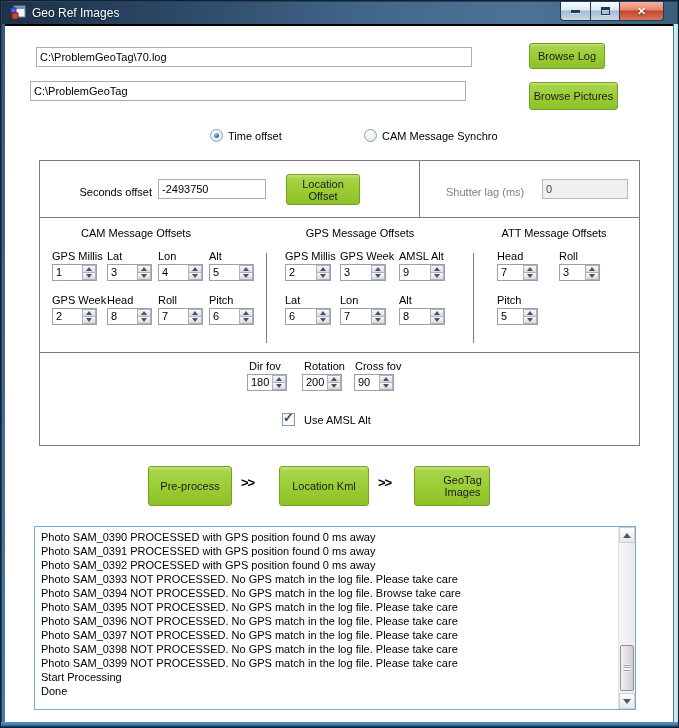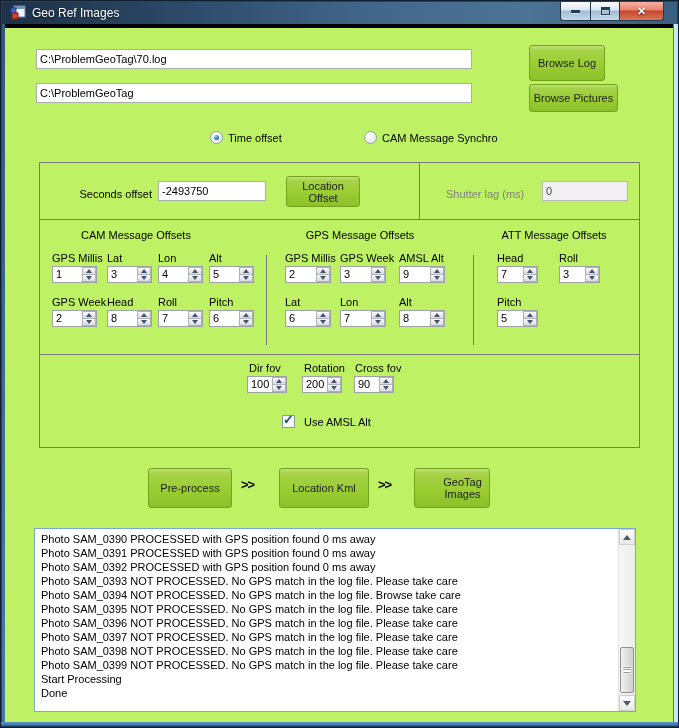--- a/index.html
+++ b/index.html
@@ -17,21 +17,21 @@
   .title-text{color:#ffffff;font-size:12px;margin-left:6px;text-shadow:0 1px 2px #0a1622;white-space:nowrap;}
   .winbtns{position:absolute;right:13px;top:0;display:flex;}
   .wbtn{height:19px;border:1px solid #24384d;border-top:none;display:flex;align-items:center;justify-content:center;cursor:pointer;}
   .wbtn.min{width:31px;border-radius:0 0 0 4px;background:linear-gradient(180deg,#fdfeff 0%,#d9e7f3 45%,#a2bbd1 50%,#c6dbe9 100%);}
   .wbtn.max{width:28px;border-left:none;border-right:none;background:linear-gradient(180deg,#fdfeff 0%,#d9e7f3 45%,#a2bbd1 50%,#c6dbe9 100%);}
   .wbtn.close{width:45px;border-radius:0 0 4px 0;background:linear-gradient(180deg,#f7b3a2 0%,#e9826c 45%,#c4442c 50%,#d8795f 100%);}
   .glyph-min{width:9px;height:3px;background:#233b55;box-shadow:0 1px 0 #ffffff88;}
   .glyph-max{width:9px;height:8px;border:1px solid #233b55;border-top:3px solid #233b55;background:transparent;box-shadow:0 1px 0 #ffffff66;}
   .glyph-x{color:#fff;font-size:11px;font-weight:bold;text-shadow:0 1px 2px #5e1708;line-height:1;}
   
-  .client{position:absolute;left:4px;top:23px;right:5px;bottom:5px;background:#bef264;border-top:4px solid #000000;}
+  .client{position:absolute;left:4px;top:23px;right:5px;bottom:5px;background:#ffffff;border-top:2px solid #000000;}
   .lbl{position:absolute;font-size:11px;color:#000;white-space:nowrap;}
   .tb{position:absolute;height:20px;border:1px solid #abadb3;background:#fff;font-size:11px;padding:2px 3px;color:#000;outline:none;}
   .tb:disabled{background:#f0f0f0;border-color:#b9b9b9;color:#4a4a4a;}
   .gbtn{position:absolute;background:linear-gradient(180deg,#c6e07e 0%,#a7d348 12%,#9acd32 55%,#8dc02a 100%);
     border:1px solid #73a21c;border-radius:3px;color:#1c1c1c;font-size:11px;line-height:12px;
     display:flex;align-items:center;justify-content:center;text-align:center;cursor:pointer;padding:1px 2px;}
   
   .radio-row{position:absolute;display:flex;align-items:center;cursor:pointer;}
   .radio{width:13px;height:13px;border-radius:50%;border:1px solid #8ba0b1;background:radial-gradient(circle at 35% 30%,#ffffff,#dfe5ea);position:relative;flex:0 0 auto;}
   .radio.sel::after{content:"";position:absolute;left:3px;top:3px;width:5px;height:5px;border-radius:50%;
@@ -97,23 +97,23 @@
         </div>
       <div class="wbtn close">
           <span class="glyph-x">✕</span>
         </div>
     </div>
   </div>
 
   <div class="client">
 
     <input class="tb" style="left: 31px; top: 21px; width: 436px;" value="C:\ProblemGeoTag\70.log">
-    <input class="tb" style="left: 31px; top: 55px; width: 436px;" value="C:\ProblemGeoTag">
-
-    <div class="gbtn" style="left:524px;top:17px;width:76px;height:36px;">Browse Log</div>
+    <input class="tb" style="left: 25px; top: 55px; width: 436px;" value="C:\ProblemGeoTag">
+
+    <div class="gbtn" style="left:524px;top:17px;width:76px;height:26px;">Browse Log</div>
     <div class="gbtn" style="left:524px;top:56px;width:89px;height:28px;">Browse Pictures</div>
 
     <div class="radio-row" style="left:205px;top:103px;">
       <span class="radio sel"></span>
       <span class="radio-lbl">Time offset</span>
     </div>
     <div class="radio-row" style="left:359px;top:103px;">
       <span class="radio"></span>
       <span class="radio-lbl">CAM Message Synchro</span>
     </div>
@@ -340,21 +340,21 @@
             <span class="nud-b dn">
               <i></i>
             </span>
           </span>
       </div>
 
       <div class="hline" style="top:191px;"></div>
 
       <div class="lbl" style="left:209px;top:199px;">Dir fov</div>
       <div class="nud" style="left:207px;top:213px;width:40px;">
-        <span class="nud-val">100</span>
+        <span class="nud-val">180</span>
         <span class="nud-btns">
             <span class="nud-b up">
               <i></i>
             </span>
             <span class="nud-b dn">
               <i></i>
             </span>
           </span>
       </div>
       <div class="lbl" style="left:264px;top:199px;">Rotation</div>

